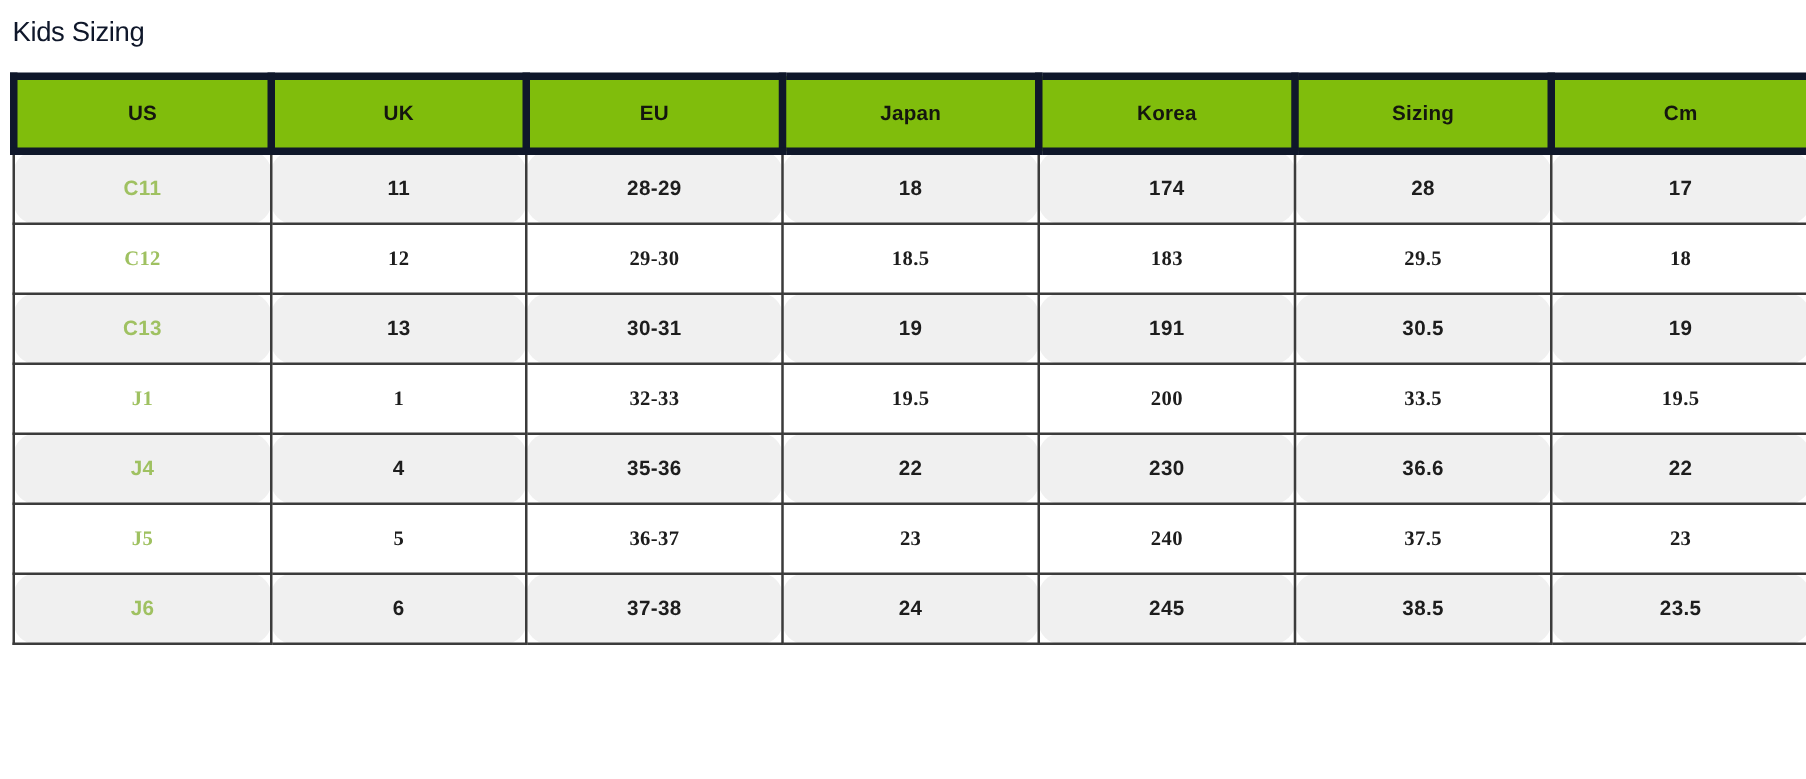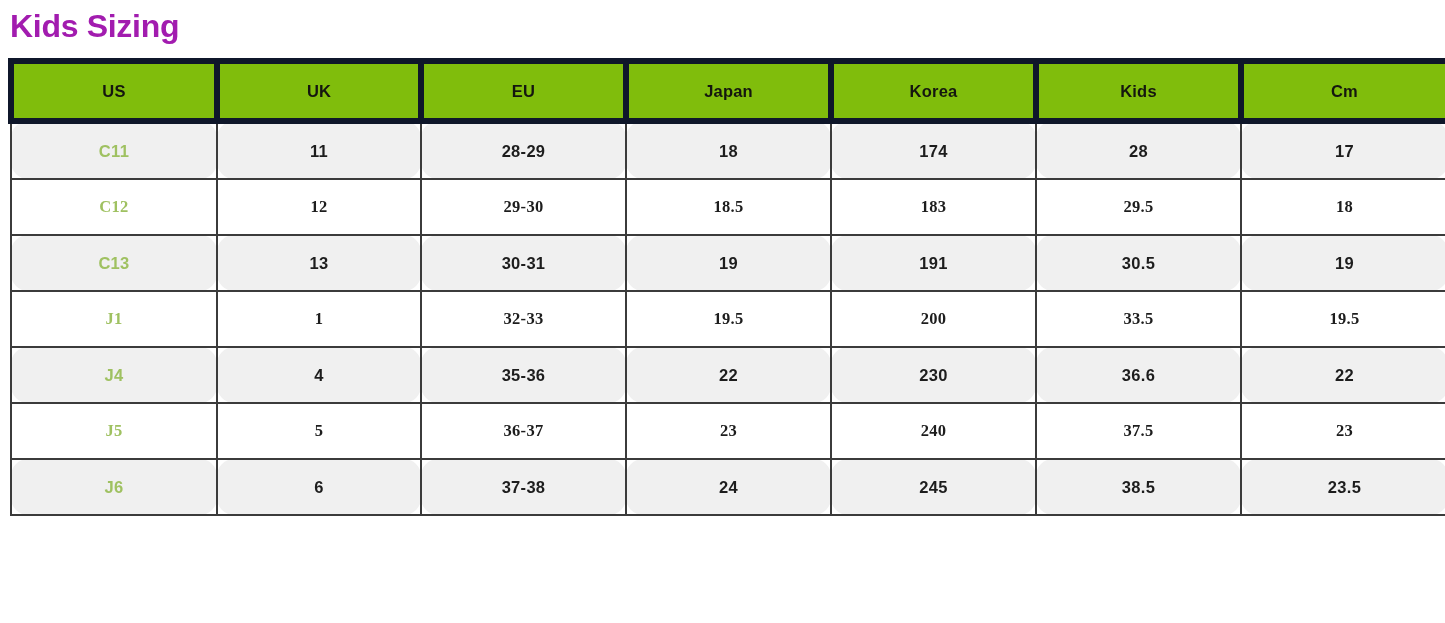--- a/index.html
+++ b/index.html
@@ -20,23 +20,23 @@
     width: 1445px;
     height: 623px;
     background: #ffffff;
     box-sizing: border-box;
   }
 
   .page-title {
     position: absolute;
     left: 10px;
     top: 4px;
-    font-size: 32px;
-    font-weight: bold;
-    color: #a21caf;
+    font-size: 22px;
+    font-weight: normal;
+    color: #0f172a;
     letter-spacing: -0.3px;
     line-height: 44px;
     white-space: nowrap;
   }
 
   .table-wrap {
     position: absolute;
     left: 8px;
     top: 58px;
     width: 1437px;
@@ -111,21 +111,21 @@
           <col class="c-china">
           <col class="c-cm">
       </colgroup>
       <thead>
         <tr>
           <th>US</th>
           <th>UK</th>
           <th>EU</th>
           <th>Japan</th>
           <th>Korea</th>
-          <th>Kids</th>
+          <th>Sizing</th>
           <th>Cm</th>
         </tr>
       </thead>
       <tbody>
         <tr class="row-odd">
           <td class="us-cell">C11</td>
           <td>11</td>
           <td>28-29</td>
           <td>18</td>
           <td>174</td>

